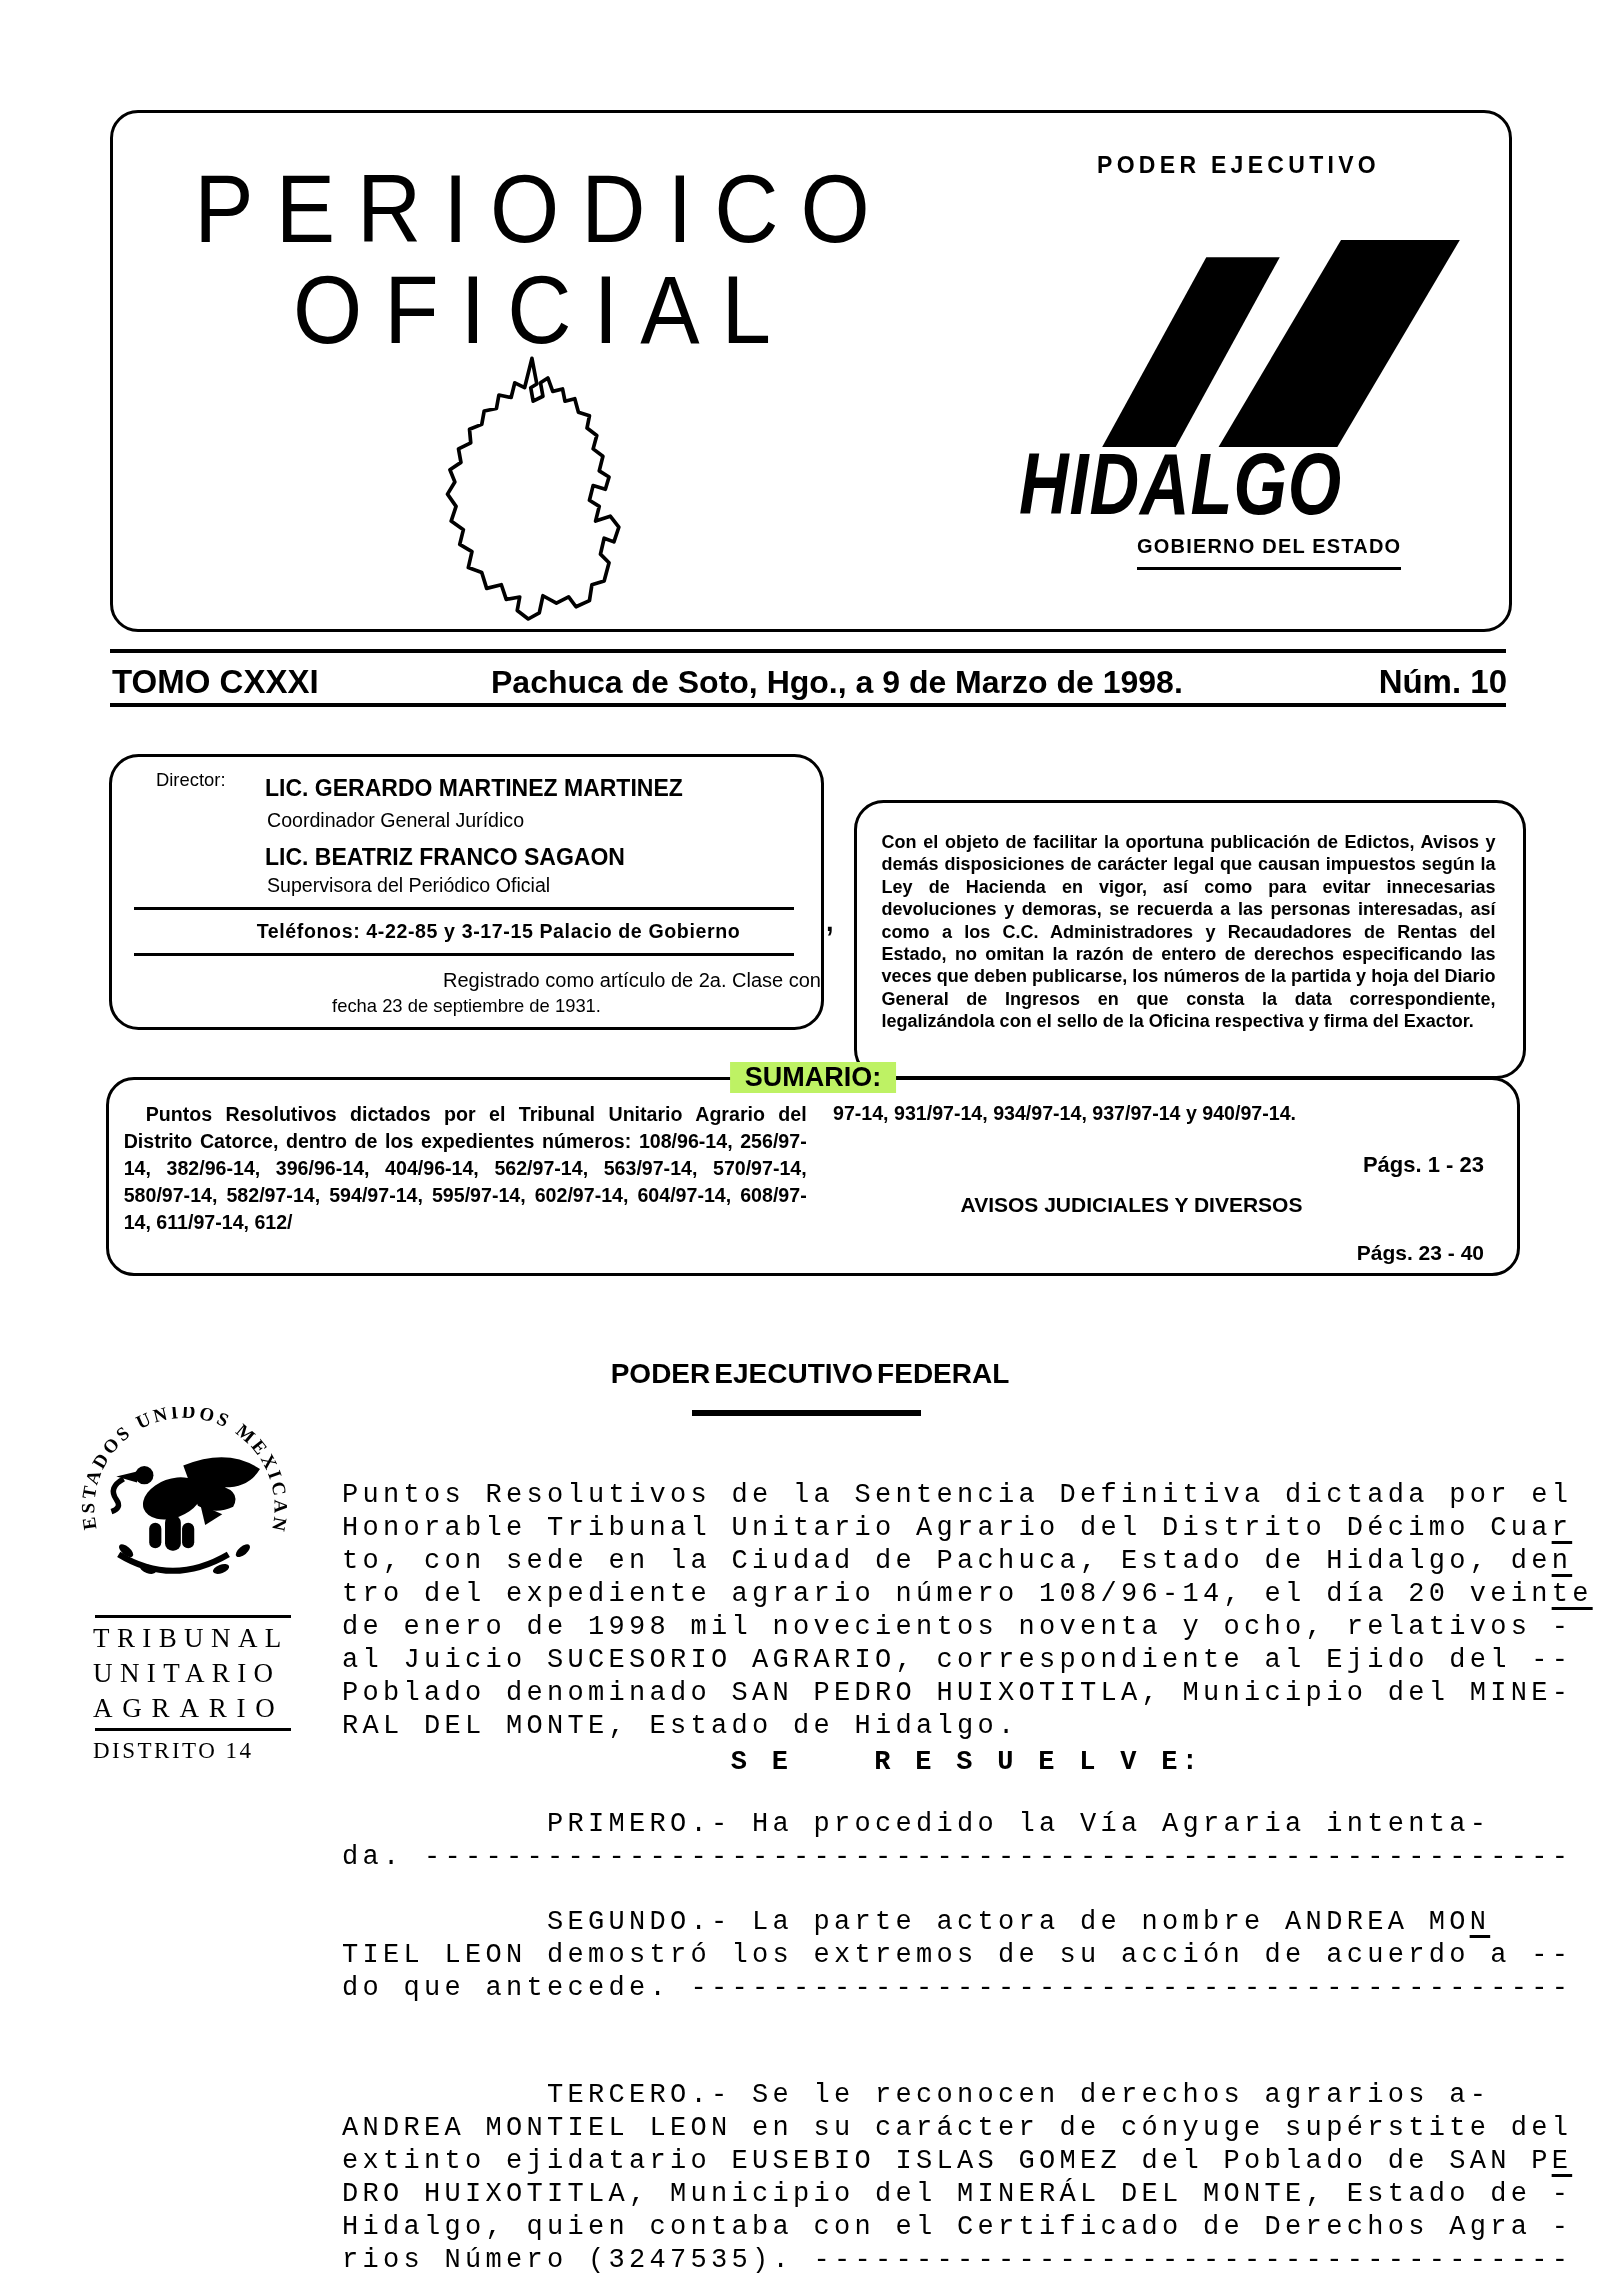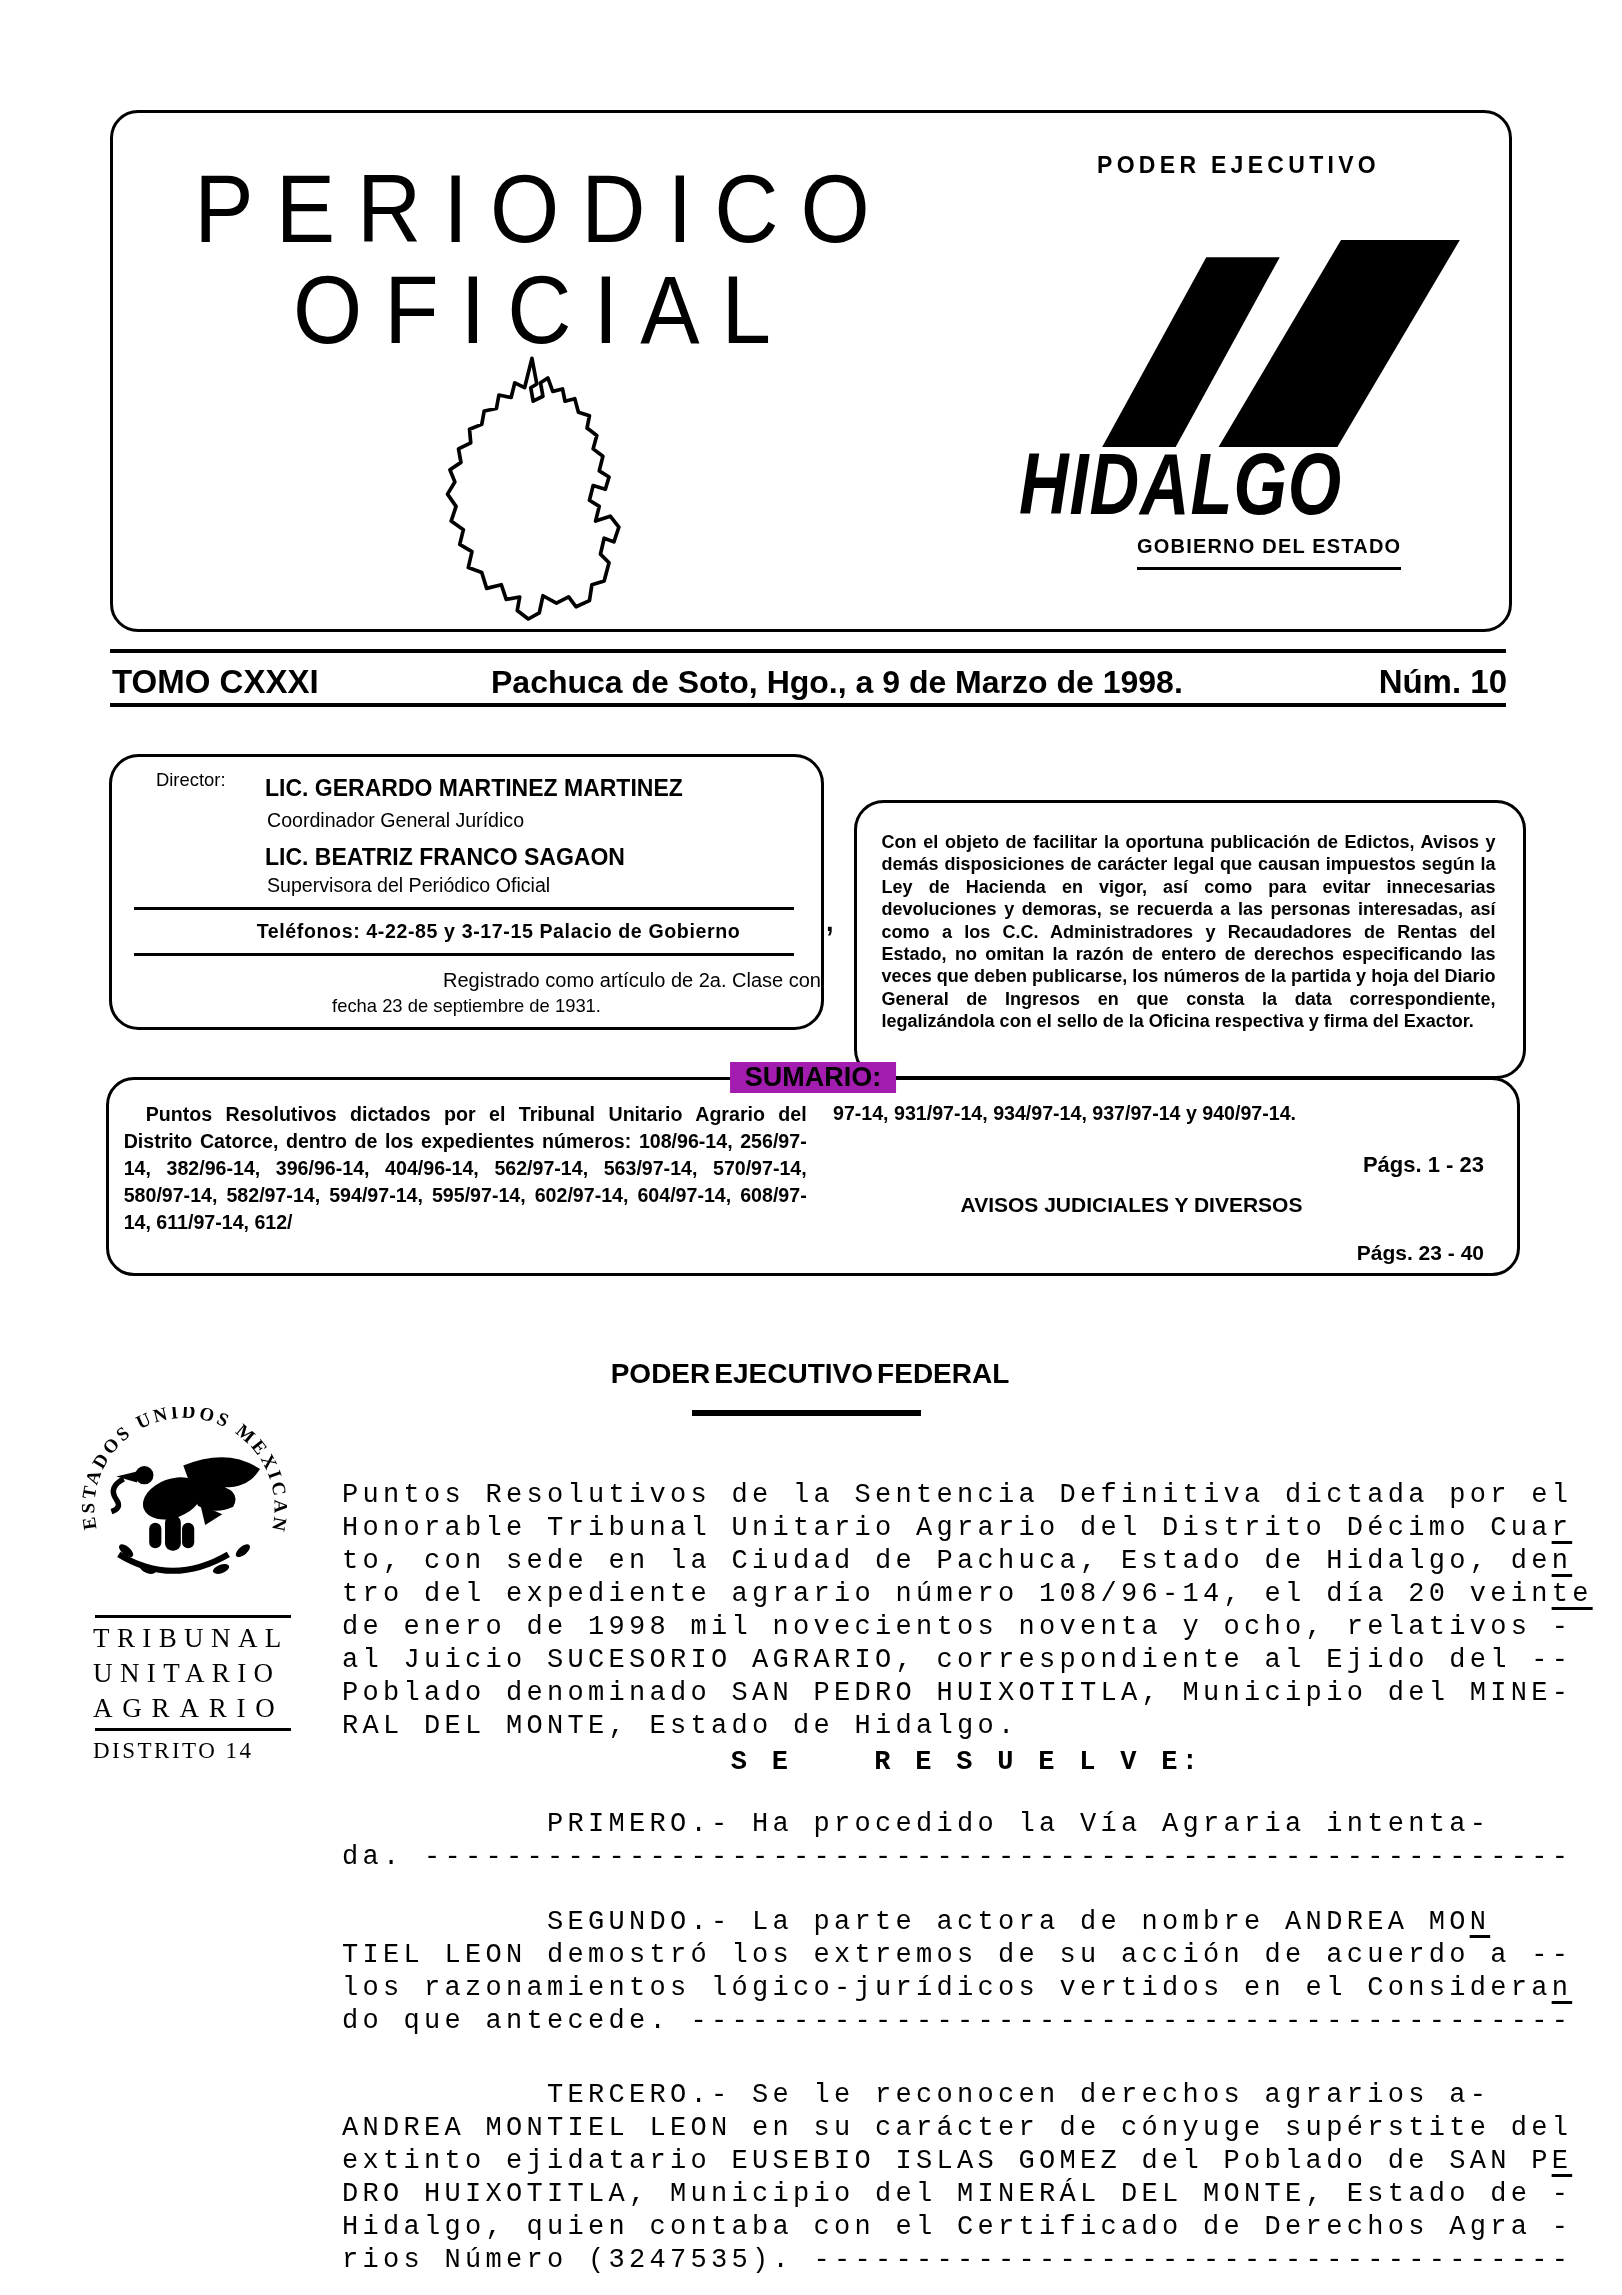--- a/index.html
+++ b/index.html
@@ -39,21 +39,21 @@
   .d-phones{left:0;top:163px;width:100%;text-align:center;font-size:19.6px;font-weight:700;letter-spacing:0.6px;padding-left:32px;}
   .d-ruleB{left:21.5px;top:196px;width:660px;height:2.5px;}
   .d-reg1{left:0;top:212px;width:100%;text-align:right;font-size:20px;}
   .d-reg2{left:0;top:238px;width:100%;text-align:center;font-size:18.4px;}
   .notice-box{left:854px;top:752px;width:666px;height:273px;border:3.1px solid #000;border-radius:29.5px;margin-top:48px;}
   .notice-text{left:24.6px;top:28px;width:614px;font-size:18px;line-height:22.4px;font-weight:700;
                text-align:justify;}
   .artifact-comma{left:826px;top:907px;font-size:27px;font-weight:700;}
   
   .sumario-box{left:106px;top:1077px;width:1408px;height:193px;border:3.1px solid #000;border-radius:28px;}
-  .sumario-label{left:50%;top:-18.4px;transform:translateX(-50%);background:#a21caf;padding:0 14.7px;
+  .sumario-label{left:50%;top:-18.4px;transform:translateX(-50%);background:#bef264;padding:0 14.7px;
                  font-size:27px;font-weight:700;white-space:pre;}
   .sum-left{left:14.7px;top:21px;width:683px;font-size:19.6px;line-height:27px;font-weight:700;
             text-align:justify;text-indent:22px;}
   .sum-right-line1{left:724px;top:22px;width:669px;font-size:19.6px;font-weight:700;white-space:pre;}
   .sum-pages1{left:724px;top:72px;width:651px;text-align:right;font-size:22px;font-weight:700;white-space:pre;}
   .sum-avisos{left:688px;top:113px;width:669px;text-align:center;font-size:21px;font-weight:700;white-space:pre;}
   .sum-pages2{left:724px;top:161px;width:651px;text-align:right;font-size:21px;font-weight:700;white-space:pre;}
   
   .sec-head{left:368px;width:884px;text-align:center;font-size:28px;font-weight:700;word-spacing:-3.7px;white-space:pre;}
   .sec-head1{top:1312px;}
@@ -188,21 +188,20 @@
   <div class="abs body-block resolve">
     <div class="bline">S E    R E S U E L V E:</div>
   </div>
   <div class="abs body-block primero">
       <div class="bline"><span>          PRIMERO.- Ha procedido la Vía Agraria intenta-</span></div>
       <div class="bline"><span>da. --------------------------------------------------------</span></div>
     </div>
   <div class="abs body-block segundo">
       <div class="bline"><span>          SEGUNDO.- La parte actora de nombre ANDREA MO</span><span class="u">N</span></div>
       <div class="bline"><span>TIEL LEON demostró los extremos de su acción de acuerdo a --</span></div>
-      <div class="bline"><span>los razonamientos lógico-jurídicos vertidos en el Considera</span><span class="u">n</span></div>
       <div class="bline"><span>do que antecede. -------------------------------------------</span></div>
     </div>
   <div class="abs body-block tercero">
       <div class="bline"><span>          TERCERO.- Se le reconocen derechos agrarios a-</span></div>
       <div class="bline"><span>ANDREA MONTIEL LEON en su carácter de cónyuge supérstite del</span></div>
       <div class="bline"><span>extinto ejidatario EUSEBIO ISLAS GOMEZ del Poblado de SAN P</span><span class="u">E</span></div>
       <div class="bline"><span>DRO HUIXOTITLA, Municipio del MINERÁL DEL MONTE, Estado de -</span></div>
       <div class="bline"><span>Hidalgo, quien contaba con el Certificado de Derechos Agra -</span></div>
       <div class="bline"><span>rios Número (3247535). -------------------------------------</span></div>
     </div>

